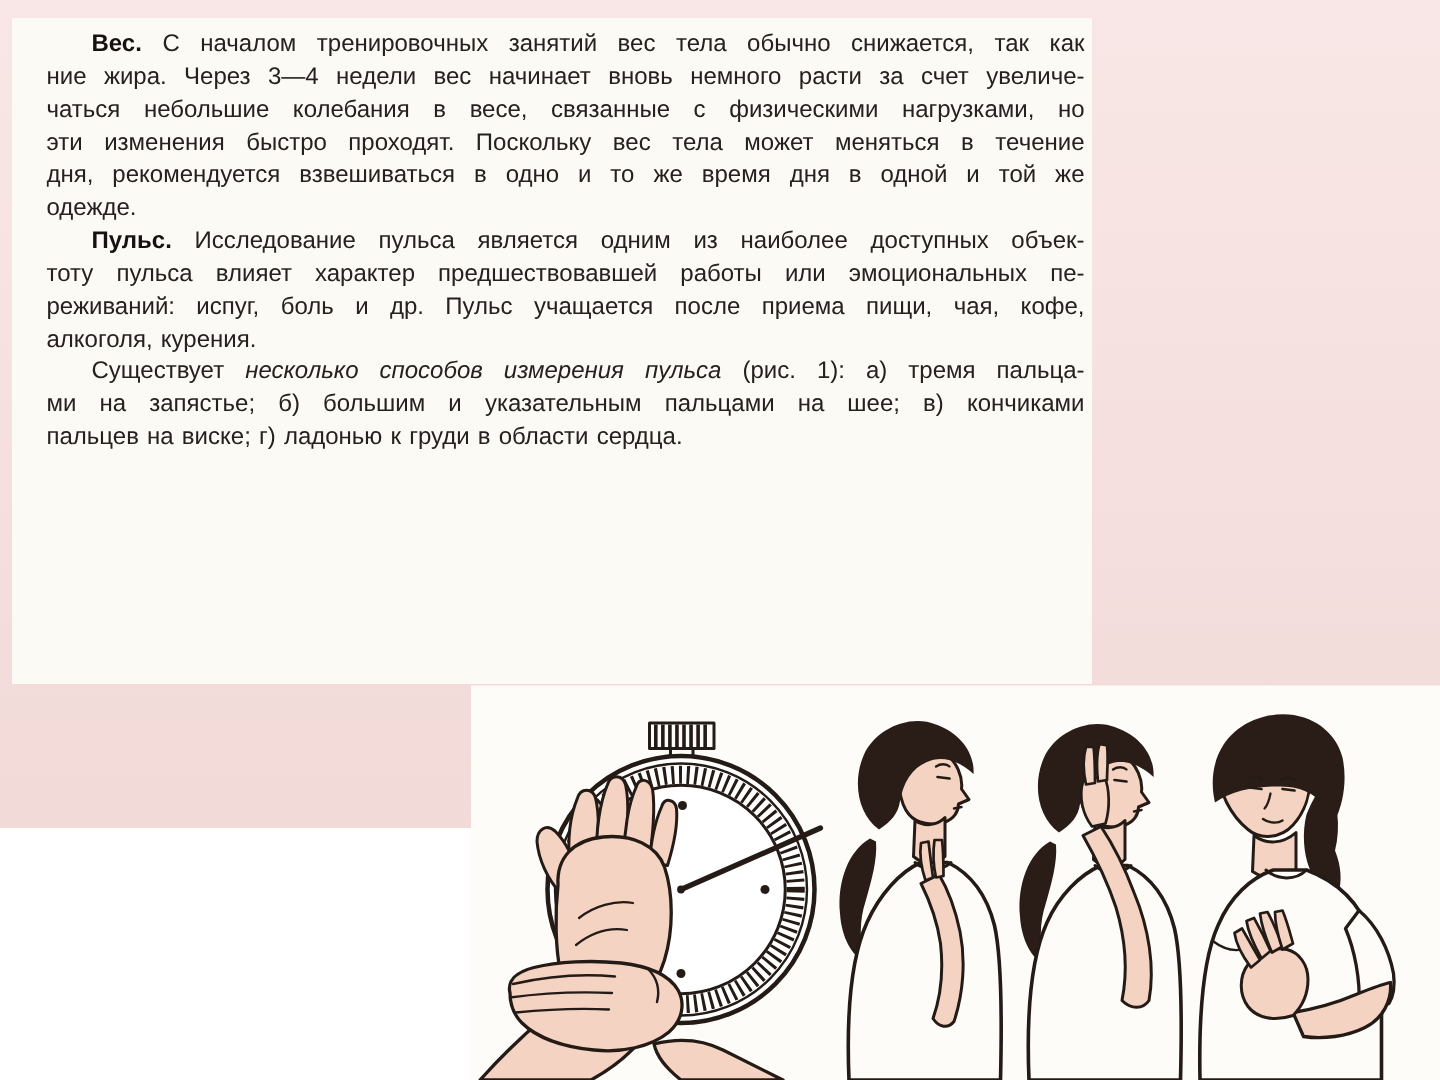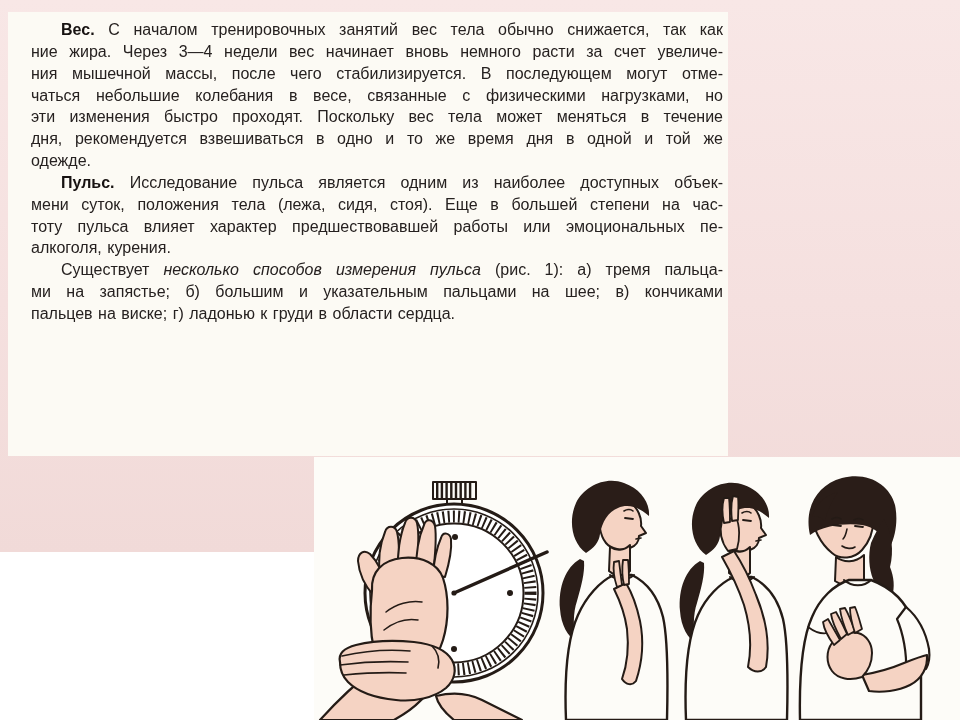--- a/index.html
+++ b/index.html
@@ -41,34 +41,33 @@
 </head>
 <body>
 
 <div class="stage">
 
   <div class="paper text-paper">
 
     <div class="para">
       <div class="line first"><b class="lead">Вес.</b> <span>С началом тренировочных занятий вес тела обычно снижается, так как</span></div>
       <div class="line">ние жира. Через 3—4 недели вес начинает вновь немного расти за счет увеличе-</div>
-      <div class="line">ния мышечной массы, после чего стабилизируется. В последующем могут отме-</div>
       <div class="line">чаться небольшие колебания в весе, связанные с физическими нагрузками, но</div>
       <div class="line">эти изменения быстро проходят. Поскольку вес тела может меняться в течение</div>
       <div class="line">дня, рекомендуется взвешиваться в одно и то же время дня в одной и той же</div>
       <div class="line last">одежде.</div>
     </div>
 
     <div class="para">
       <div class="line first"><b class="lead">Пульс.</b> <span>Исследование пульса является одним из наиболее доступных объек-</span></div>
     </div>
 
     <div class="para">
-      <div class="line">мени суток, положения тела (лежа, сидя, стоя). Еще в большей степени на час-</div>
       <div class="line">тоту пульса влияет характер предшествовавшей работы или эмоциональных пе-</div>
+      <div class="line">реживаний: испуг, боль и др. Пульс учащается после приема пищи, чая, кофе,</div>
       <div class="line last">алкоголя, курения.</div>
     </div>
 
     <div class="para">
       <div class="line first"><span>Существует</span> <i>несколько способов измерения пульса</i> <span>(рис. 1): а) тремя пальца-</span></div>
       <div class="line">ми на запястье; б) большим и указательным пальцами на шее; в) кончиками</div>
       <div class="line last">пальцев на виске; г) ладонью к груди в области сердца.</div>
     </div>
 
     <div class="para">

